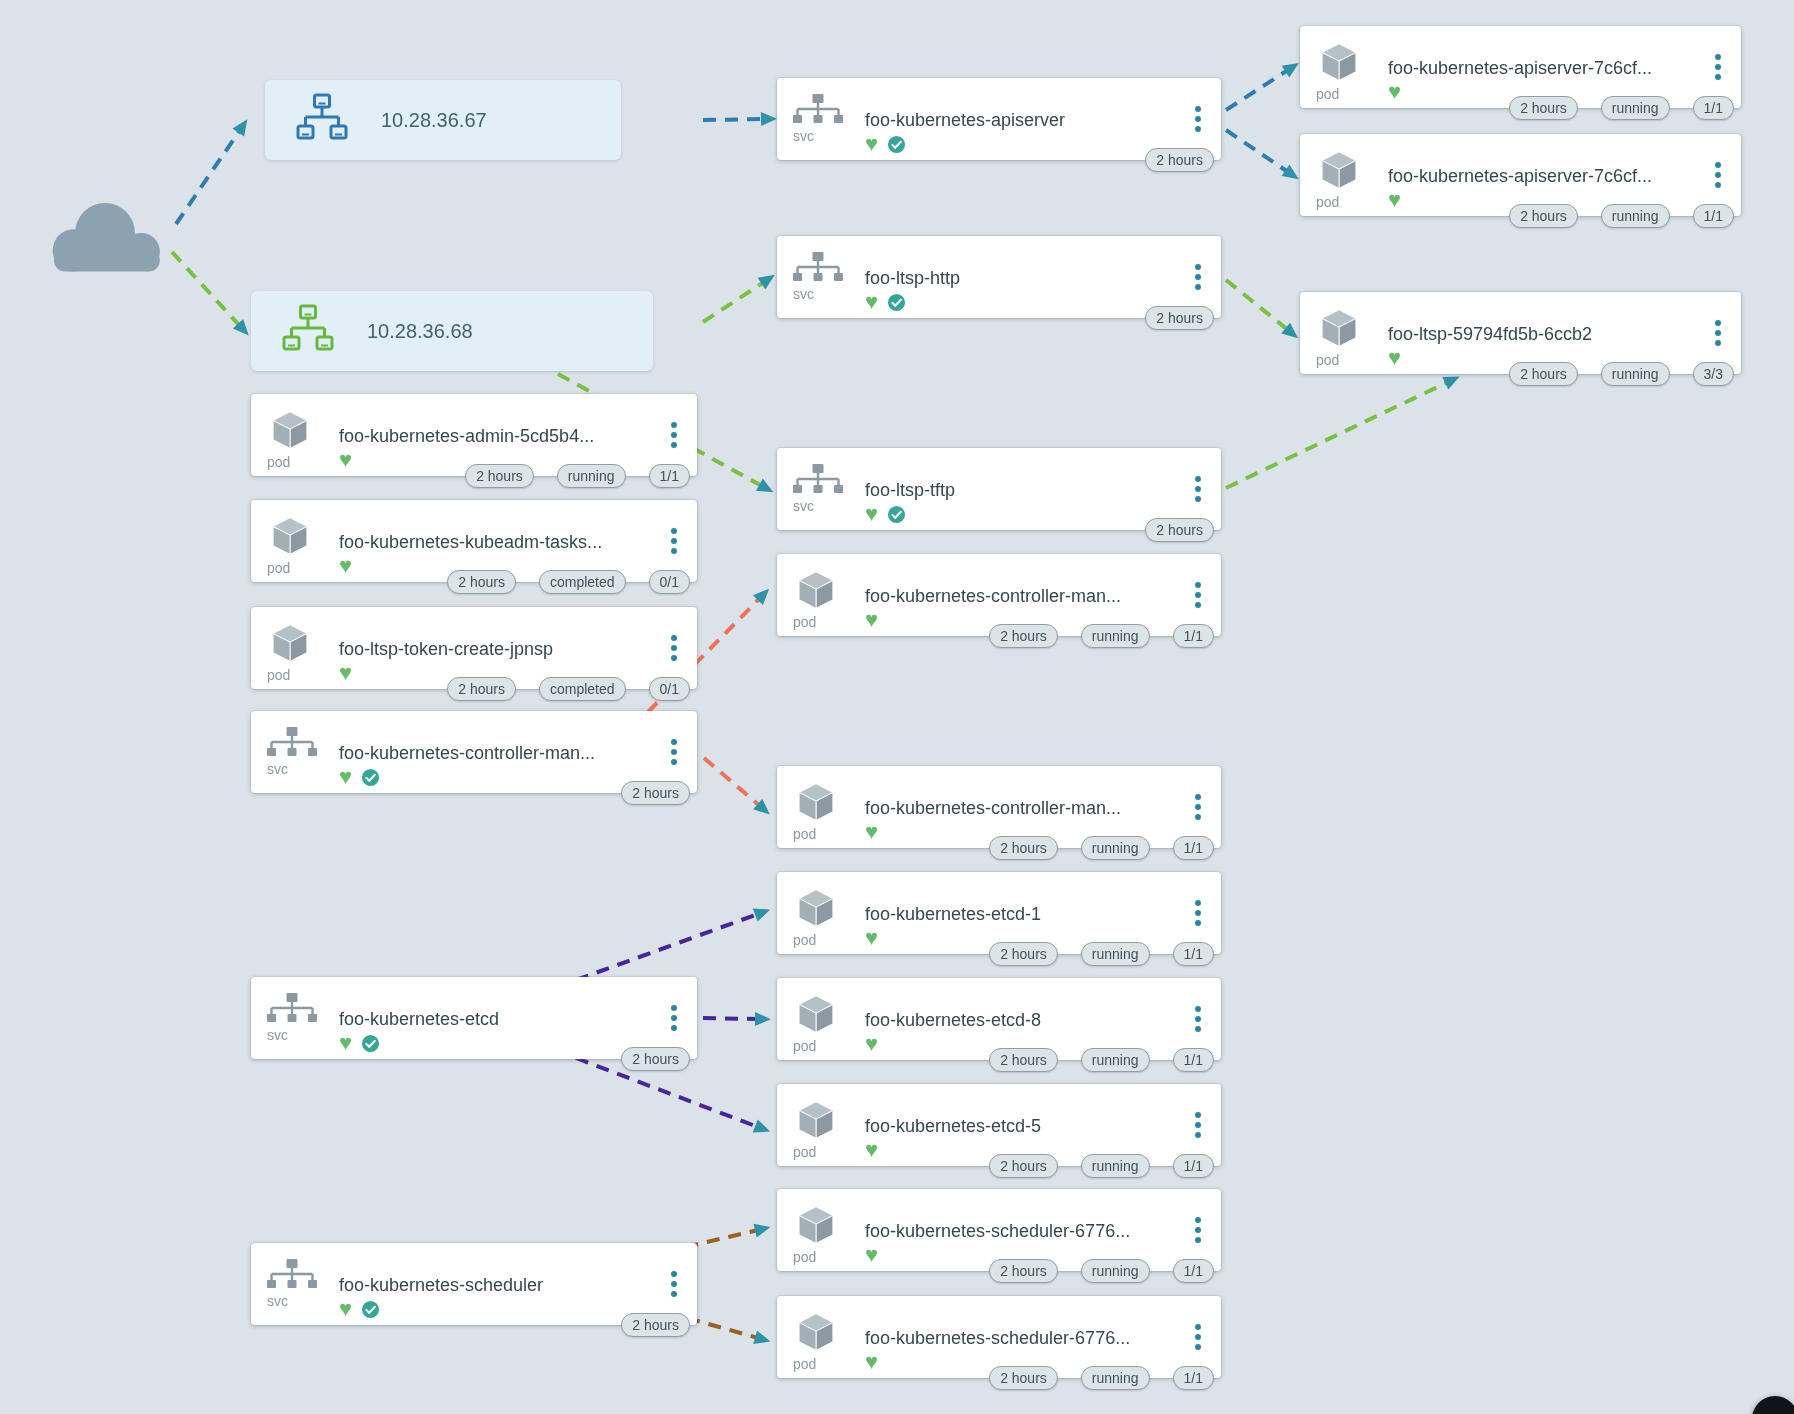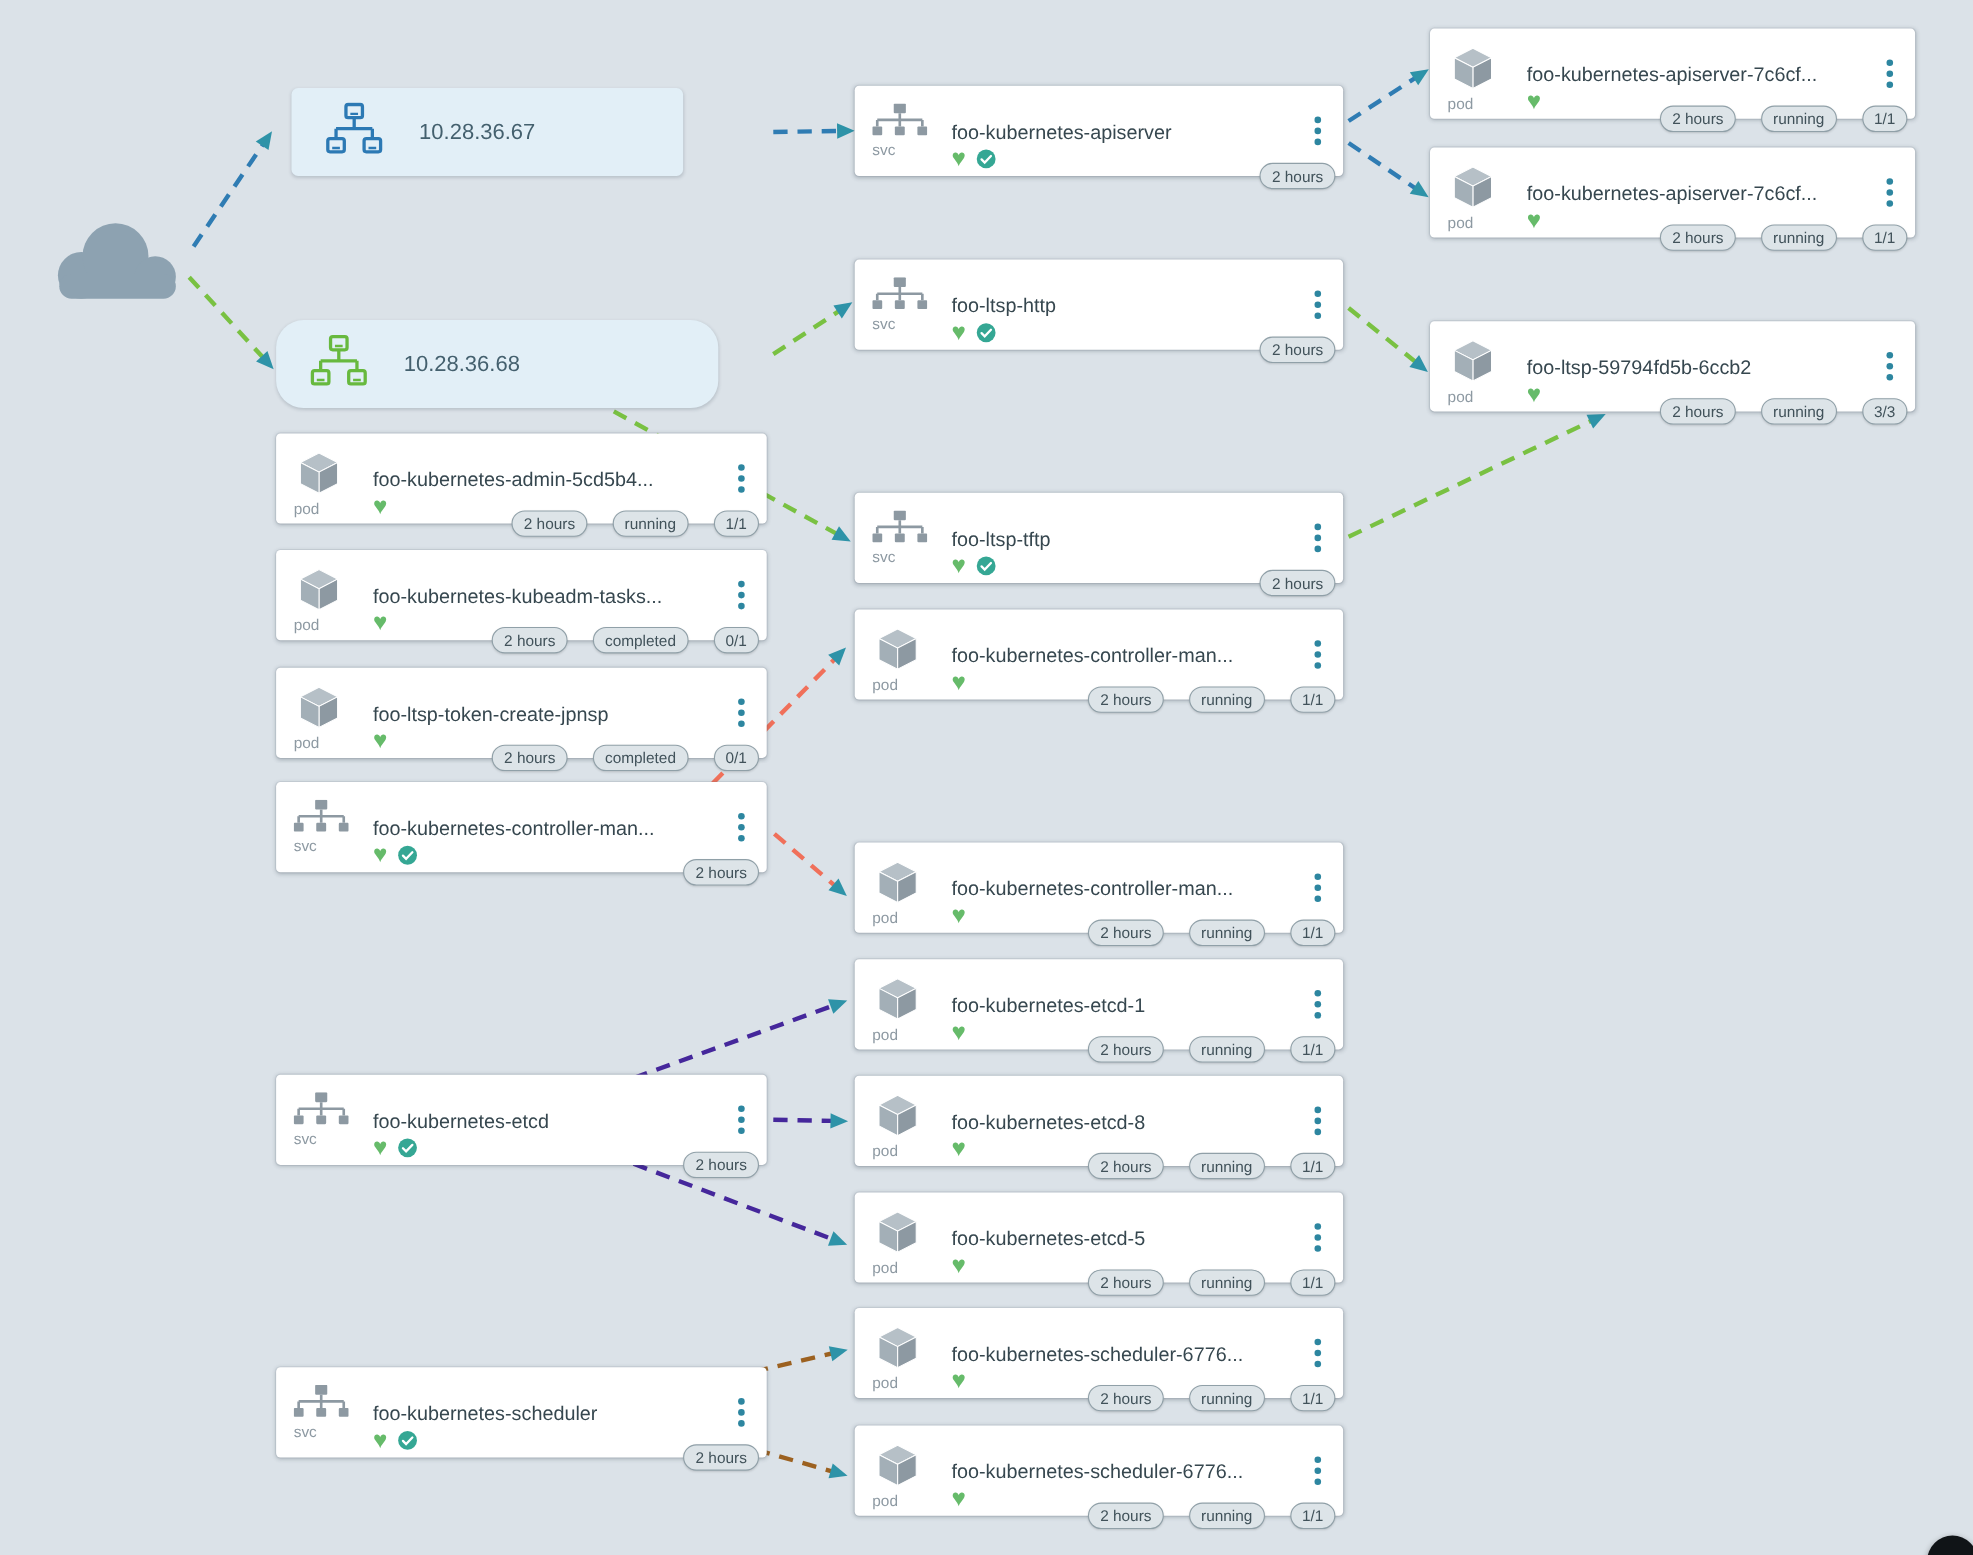--- a/index.html
+++ b/index.html
@@ -93,21 +93,21 @@
     <div class="host-card" style="left: 265px; top: 80px; width: 356px; height: 80px;">
       <div class="host-icon"><svg width="54" height="50" viewBox="0 0 54 50" aria-hidden="true" fill="none" stroke="#2c79b4" stroke-width="3">
           <rect x="19.5" y="2" width="15" height="12" rx="2"></rect>
           <path d="M27 14 V24 M10.5 24 H43.5 M10.5 24 V33 M43.5 24 V33"></path>
           <rect x="3" y="33" width="15" height="12" rx="2"></rect>
           <rect x="36" y="33" width="15" height="12" rx="2"></rect>
           <path d="M23.5 10.5 H30.5 M7 41.5 H14 M40 41.5 H47" stroke-width="2.2"></path>
         </svg></div>
       <div class="host-label">10.28.36.67</div>
     </div>
-    <div class="host-card" style="left: 251px; top: 291px; width: 402px; height: 80px; border-radius: 25px;">
+    <div class="host-card" style="left: 251px; top: 291px; width: 402px; height: 80px;">
       <div class="host-icon"><svg width="54" height="50" viewBox="0 0 54 50" aria-hidden="true" fill="none" stroke="#67b93e" stroke-width="3">
           <rect x="19.5" y="2" width="15" height="12" rx="2"></rect>
           <path d="M27 14 V24 M10.5 24 H43.5 M10.5 24 V33 M43.5 24 V33"></path>
           <rect x="3" y="33" width="15" height="12" rx="2"></rect>
           <rect x="36" y="33" width="15" height="12" rx="2"></rect>
           <path d="M23.5 10.5 H30.5 M7 41.5 H14 M40 41.5 H47" stroke-width="2.2"></path>
         </svg></div>
       <div class="host-label">10.28.36.68</div>
     </div>
     <div class="card" style="left: 777px; top: 78px; width: 444px; height: 82px;">

